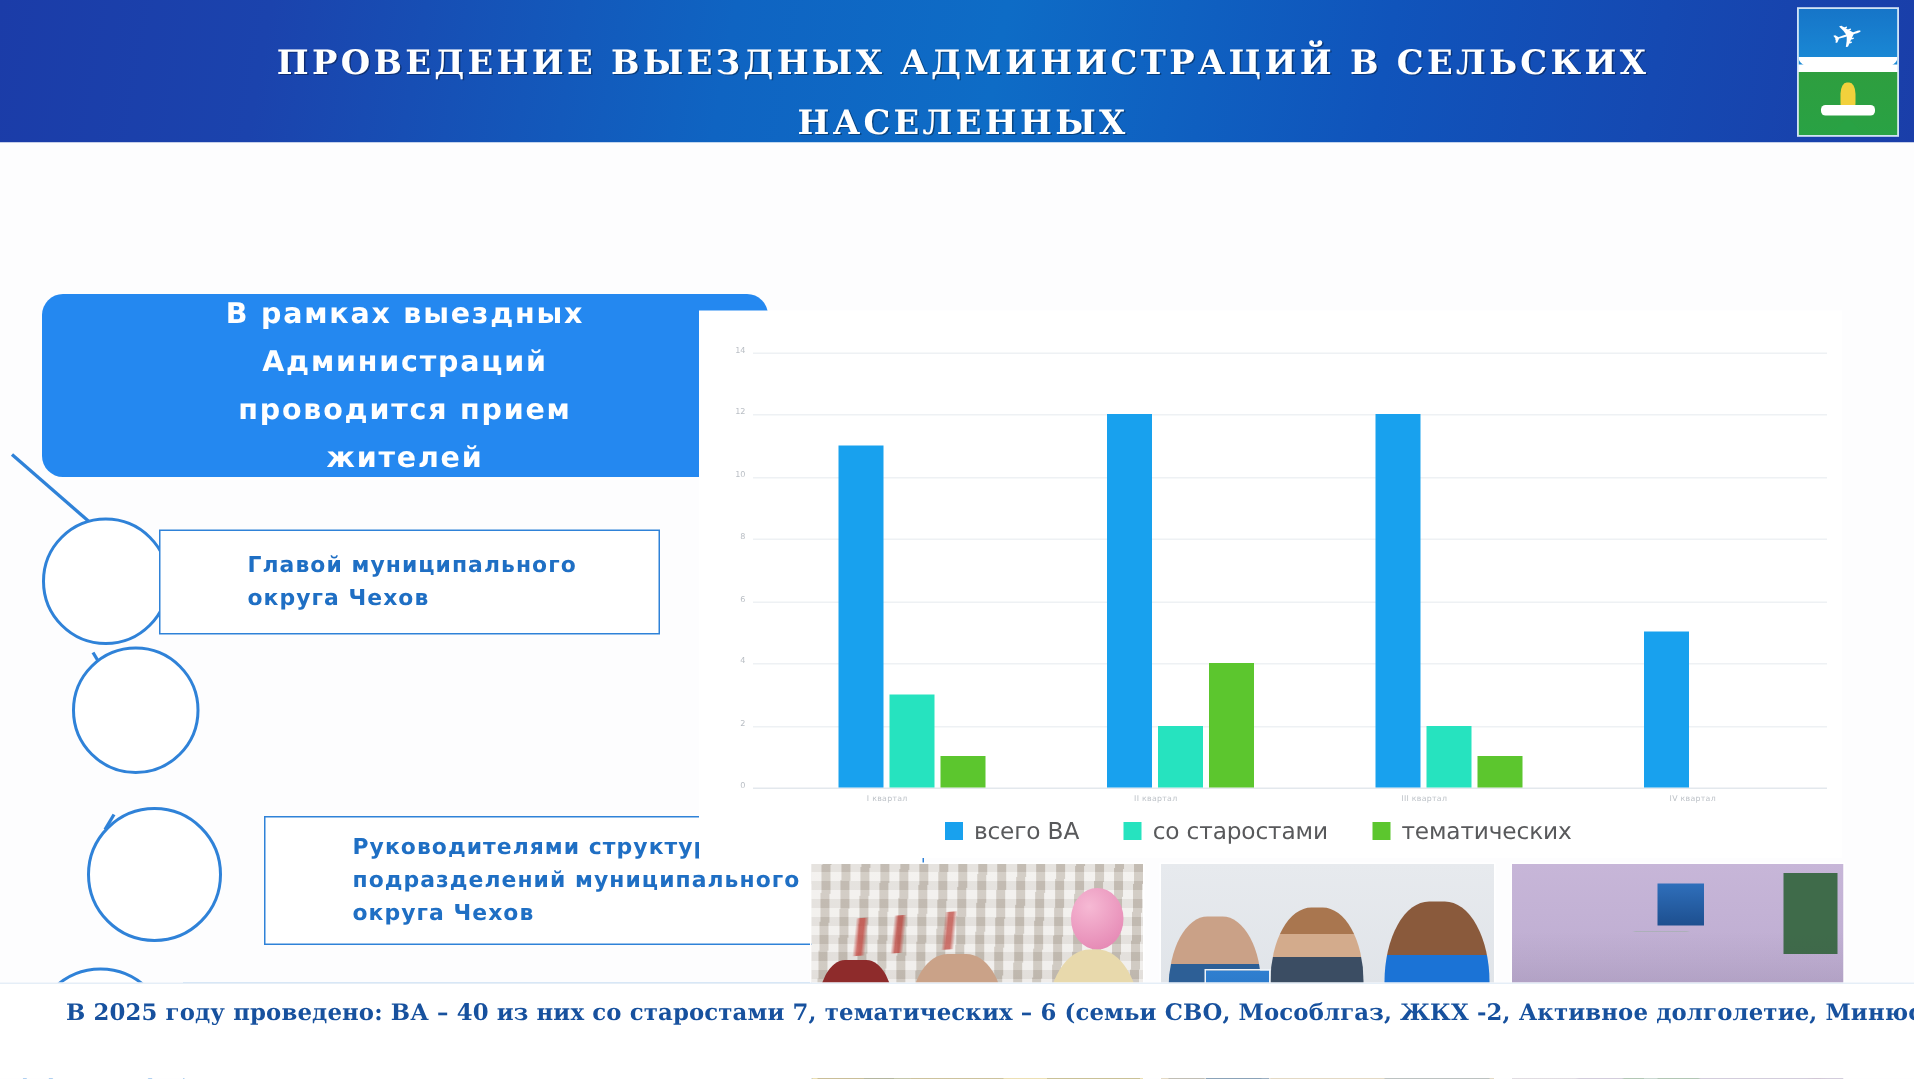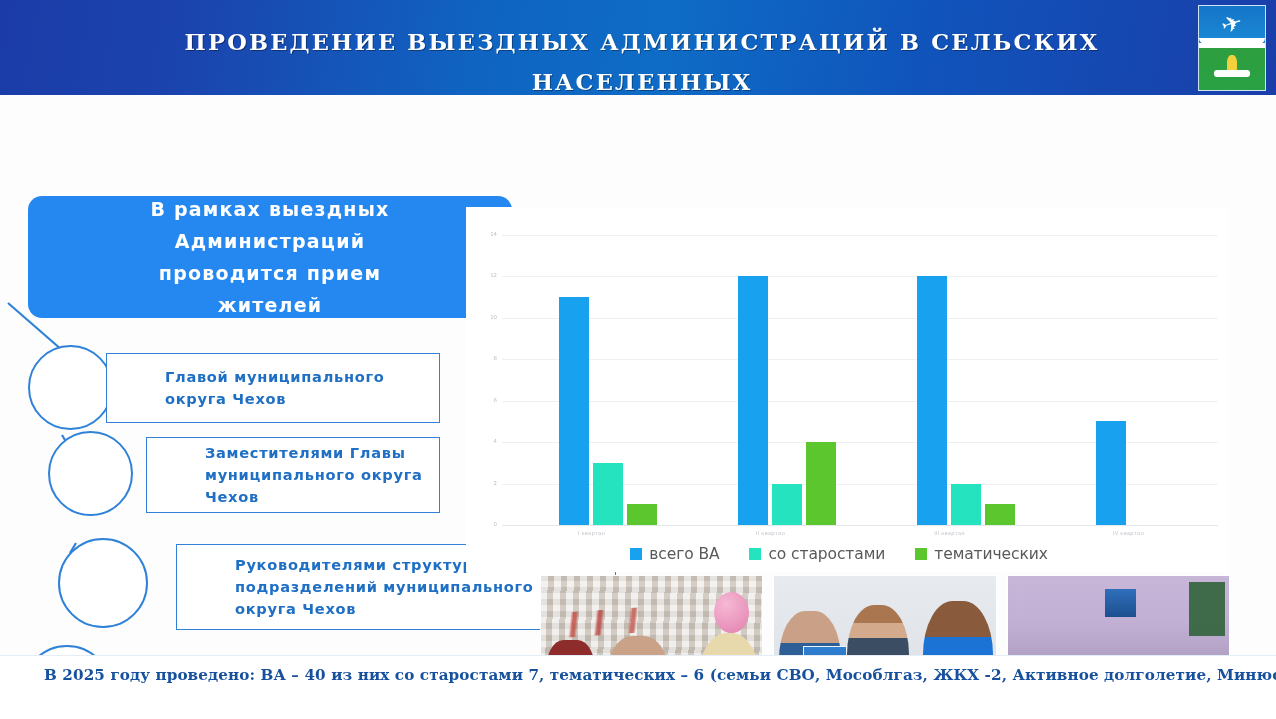--- a/index.html
+++ b/index.html
@@ -305,25 +305,20 @@
   <div class="node" id="node-1">
     <div class="bubble"></div>
     <div class="panel">
       <span>Главой муниципального
 округа Чехов</span>
     </div>
   </div>
 
   <div class="node" id="node-2">
     <div class="bubble"></div>
-    <div class="panel">
-      <span>Заместителями Главы
-муниципального округа
-Чехов</span>
-    </div>
   </div>
 
   <div class="node" id="node-3">
     <div class="bubble"></div>
     <div class="panel">
       <span>Руководителями  структурных
 подразделений  муниципального
 округа  Чехов</span>
     </div>
   </div>

